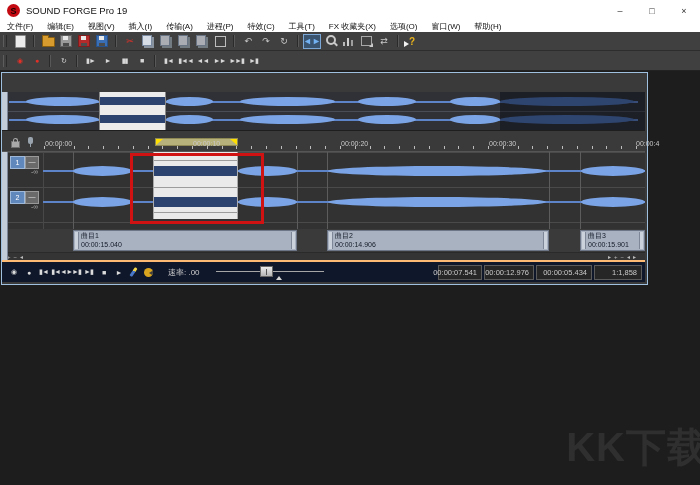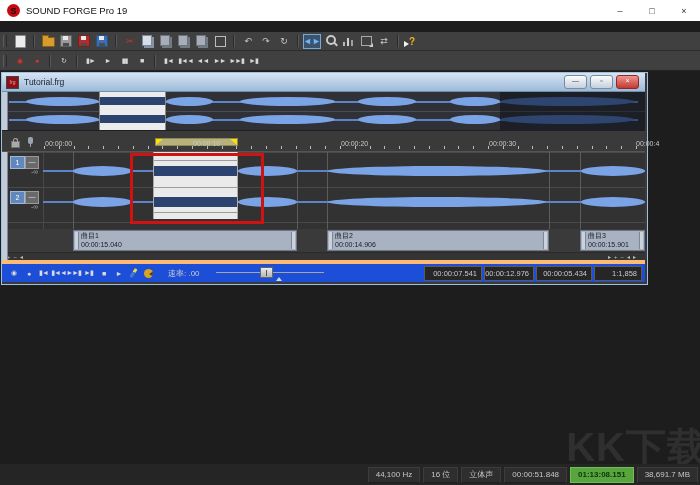--- a/index.html
+++ b/index.html
@@ -130,41 +130,41 @@
   .region::before{content:"";position:absolute;left:1px;top:1px;bottom:1px;width:3px;background:#ccd2dc;border-right:1px solid #7d8797;}
   .region::after{content:"";position:absolute;right:1px;top:1px;bottom:1px;width:3px;background:#ccd2dc;border-left:1px solid #7d8797;}
 
   
   .minirow{position:absolute;left:0;top:179px;width:643px;height:8px;background:#343434;
            border-top:1px solid #2a2a2a;box-sizing:border-box;font-size:6px;color:#b9b9b9;}
   .mini-left{position:absolute;left:5px;top:0;letter-spacing:3px;}
   .mini-right{position:absolute;right:6px;top:0;letter-spacing:3px;}
 
   
-  .dfoot{position:absolute;left:0;top:187px;width:643px;height:22px;background:#1d4ed8;
-         border-top:4px solid #fdba74;display:flex;align-items:center;box-sizing:border-box;}
+  .dfoot{position:absolute;left:0;top:187px;width:643px;height:22px;background:#0f172a;
+         border-top:2px solid #fdba74;display:flex;align-items:center;box-sizing:border-box;}
   .df-btn{min-width:15px;height:14px;display:flex;align-items:center;justify-content:center;
           font-size:7px;color:#dcdcdc;letter-spacing:-1px;white-space:nowrap;}
   .i-pencil{display:inline-block;width:3px;height:10px;background:linear-gradient(#f3d64a 40%,#4a78c9 40%);
             transform:rotate(35deg);border-radius:1px;}
   .i-scrub{width:9px;height:9px;border-radius:50%;background:#d9a51f;position:relative;overflow:hidden;}
   .i-scrub::after{content:"";position:absolute;right:-1px;top:2px;border-top:3px solid transparent;
                   border-bottom:3px solid transparent;border-right:5px solid #3f3f3f;}
   .rate-label{font-size:8px;color:#cccccc;margin-left:12px;white-space:nowrap;}
   .rate-slider{position:relative;width:108px;height:16px;margin-left:16px;}
   .rs-line{position:absolute;left:0;right:0;top:7px;height:1px;background:#a6a6a6;}
   .rs-thumb{position:absolute;left:44px;top:2px;width:13px;height:11px;
             background:linear-gradient(#ececec,#b5b5b5);border:1px solid #666;box-sizing:border-box;}
   .rs-thumb::after{content:"";position:absolute;left:5px;top:2px;width:1px;height:6px;background:#555;}
   .rs-tick{position:absolute;left:60px;bottom:0;width:0;height:0;border-left:3px solid transparent;
            border-right:3px solid transparent;border-bottom:4px solid #d6d6d6;}
   .tboxes{margin-left:auto;display:flex;margin-right:3px;}
   .tbox{height:15px;background:#262626;border:1px solid #5a5a5a;color:#c9c9c9;font-size:7.5px;
         display:flex;align-items:center;justify-content:flex-end;padding:0 4px;margin-left:2px;box-sizing:border-box;}
-  .tb-w1{width:58px;} .tb-w2{width:50px;} .tb-w3{width:56px;} .tb-w4{width:48px;}
+  .tb-w1{width:44px;} .tb-w2{width:50px;} .tb-w3{width:56px;} .tb-w4{width:48px;}
 
   
   .watermark{position:absolute;right:-8px;bottom:10px;font-size:40px;font-weight:bold;color:#2f2f2f;
              letter-spacing:1px;z-index:1;}
 
   
   .statusbar{position:absolute;left:0;bottom:0;right:0;height:21px;background:#252525;display:flex;
              align-items:center;justify-content:flex-end;font-size:8px;color:#c6c6c6;z-index:2;}
   .sseg{height:16px;display:flex;align-items:center;justify-content:flex-end;padding:0 7px;
         background:#2e2e2e;border:1px solid #3c3c3c;border-bottom-color:#1f1f1f;margin-left:3px;box-sizing:border-box;}
@@ -179,20 +179,34 @@
   <div class="titlebar">
     <div class="app-icon">S</div>
     <div class="title-text">SOUND FORGE Pro 19</div>
     <div class="win-controls">
       <div class="win-btn">–</div>
       <div class="win-btn">□</div>
       <div class="win-btn">×</div>
     </div>
   </div>
 
+  <div class="menubar">
+    <span class="menu-item">文件(F)</span>
+    <span class="menu-item">编辑(E)</span>
+    <span class="menu-item">视图(V)</span>
+    <span class="menu-item">插入(I)</span>
+    <span class="menu-item">传输(A)</span>
+    <span class="menu-item">进程(P)</span>
+    <span class="menu-item">特效(C)</span>
+    <span class="menu-item">工具(T)</span>
+    <span class="menu-item">FX 收藏夹(X)</span>
+    <span class="menu-item">选项(O)</span>
+    <span class="menu-item">窗口(W)</span>
+    <span class="menu-item">帮助(H)</span>
+  </div>
 
   <div class="toolbar1">
     <div class="grip"></div>
     <div class="tb-btn">
         <span class="i-page"></span>
       </div>
     <div class="tb-sep"></div>
     <div class="tb-btn">
         <span class="i-folder"></span>
       </div>
@@ -272,29 +286,20 @@
     <div class="tp-btn">▮◄◄</div>
     <div class="tp-btn">◄◄</div>
     <div class="tp-btn">►►</div>
     <div class="tp-btn">►►▮</div>
     <div class="tp-btn">►▮</div>
   </div>
 
   <div class="doc">
     <div class="doc-inner">
 
-      <div class="doc-title">
-        <div class="doc-icon">frg</div>
-        <div class="doc-title-text">Tutorial.frg</div>
-        <div class="doc-btns">
-          <div class="dwb">—</div>
-          <div class="dwb">▫</div>
-          <div class="dwb close">×</div>
-        </div>
-      </div>
 
       <div class="ov">
         <div class="ov-mid"></div>
         <div class="ov-chline" style="top:9px"></div>
         <div class="ov-chline" style="top:27px"></div>
 
         <div class="lens" style="left:24px;width:73px;top:5px"></div>
         <div class="lens" style="left:164px;width:47px;top:5px"></div>
         <div class="lens" style="left:238px;width:95px;top:5px"></div>
         <div class="lens" style="left:356px;width:58px;top:5px"></div>
@@ -423,22 +428,14 @@
           <div class="tbox tb-w3">00:00:05.434</div>
           <div class="tbox tb-w4">1:1,858</div>
         </div>
       </div>
 
     </div>
   </div>
 
   <div class="watermark">KK下载</div>
 
-  <div class="statusbar">
-    <div class="sseg">44,100 Hz</div>
-    <div class="sseg">16 位</div>
-    <div class="sseg">立体声</div>
-    <div class="sseg">00:00:51.848</div>
-    <div class="sseg green">01:13:08.151</div>
-    <div class="sseg">38,691.7 MB</div>
-  </div>
 
 </div>
 
 </body></html>

